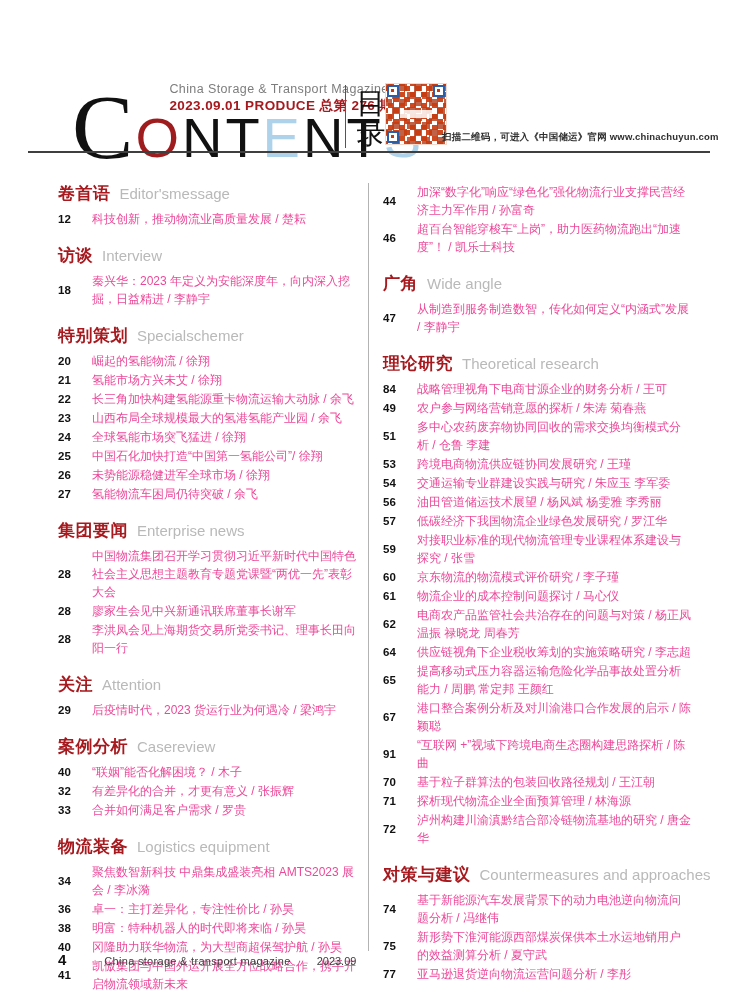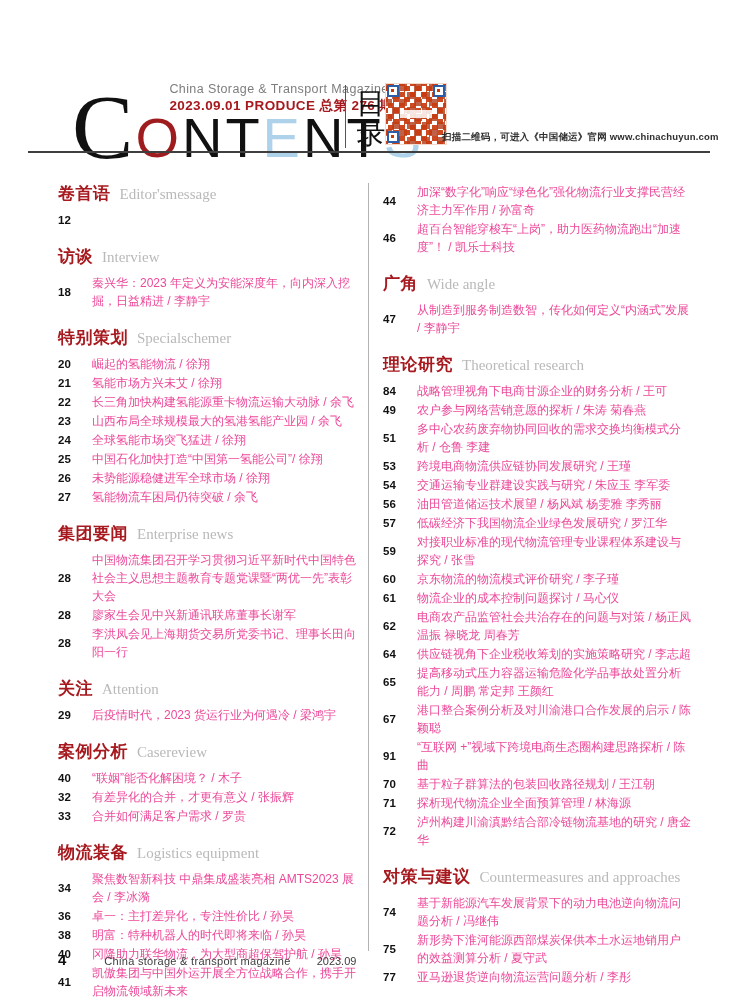--- a/index.html
+++ b/index.html
@@ -47,21 +47,21 @@
 
   
   .col { position:absolute; top:183px; }
   .col-left { left:58px; width:302px; }
   .col-right { left:383px; width:308px; }
   .vdivider { position:absolute; left:368px; top:183px; width:1px; height:768px; background:#b3b3b3; }
 
   .section { margin-bottom:17px; }
   .sec-head { line-height:21px; margin-bottom:6px; white-space:nowrap; }
   .sec-zh { color:var(--red); font-weight:bold; font-size:17px; letter-spacing:.5px; }
-  .sec-en { color:#b9b9b9; font-family:Liberation Serif, serif; font-size:15px; margin-left:9px;text-align:center; }
+  .sec-en { color:#b9b9b9; font-family:Liberation Sans, sans-serif; font-size:15px; margin-left:9px;text-align:center; }
 
   .item { display:flex; align-items:center; margin-bottom:1px; cursor:default; }
   .item .pg { flex:0 0 34px; font-weight:bold; font-size:11.5px; color:#111; line-height:18px; }
   .item .tx { flex:1; font-size:12px; color:#ec4899; line-height:18px; }
 
   
   .footer { position:absolute; left:58px; top:951px; display:flex; align-items:baseline; }
   .pg-no { font-weight:bold; font-size:15px; color:#111; }
   .ft-mag { font-size:11px; color:#3c3c3c; margin-left:38px; letter-spacing:.3px; }
   .ft-issue { font-size:11px; color:#3c3c3c; margin-left:26px; }
@@ -99,20 +99,21 @@
   <div class="head-rule"></div>
 
   <div class="col col-left" id="col-left">
       <section class="section">
     <div class="sec-head">
       <span class="sec-zh">卷首语</span><span class="sec-en">Editor'smessage</span>
     </div>
     <div class="items">
           <div class="item">
     <span class="pg">12</span>
+    <span class="tx">科技创新，推动物流业高质量发展 / 楚耘</span>
   </div>
         </div>
   </section>
       <section class="section">
     <div class="sec-head">
       <span class="sec-zh">访谈</span><span class="sec-en">Interview</span>
     </div>
     <div class="items">
           <div class="item">
     <span class="pg">18</span>

